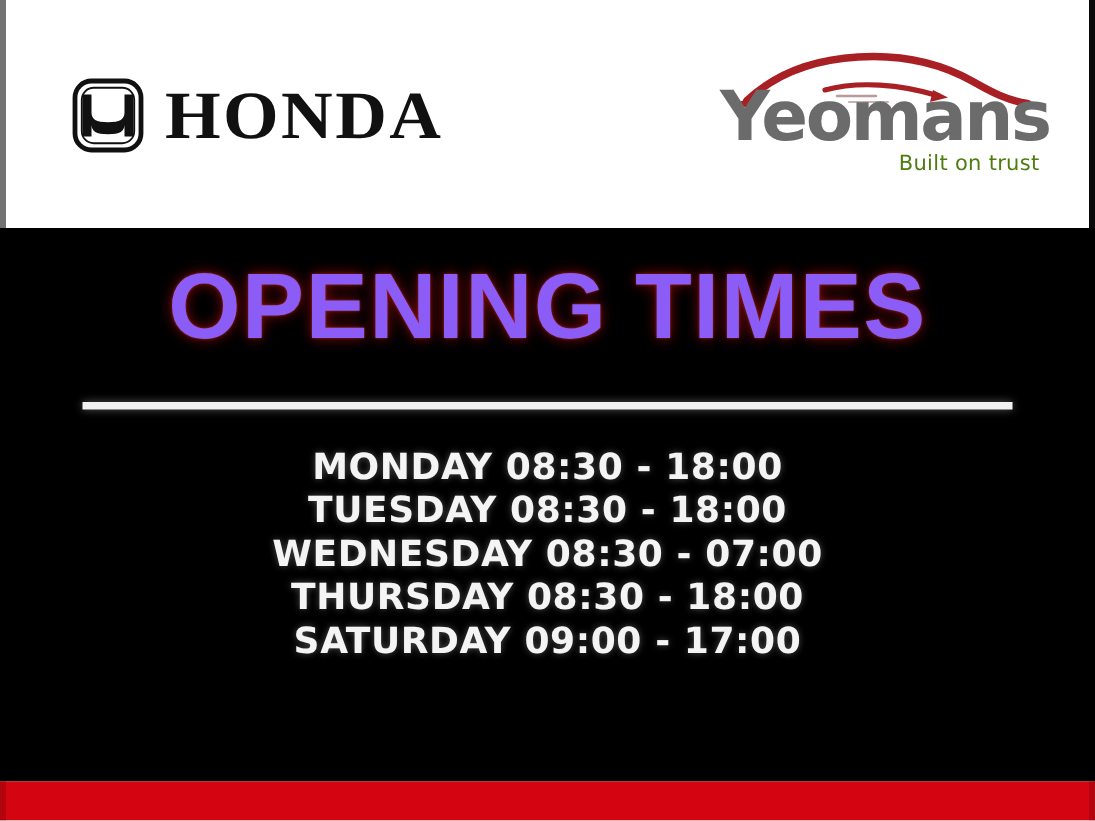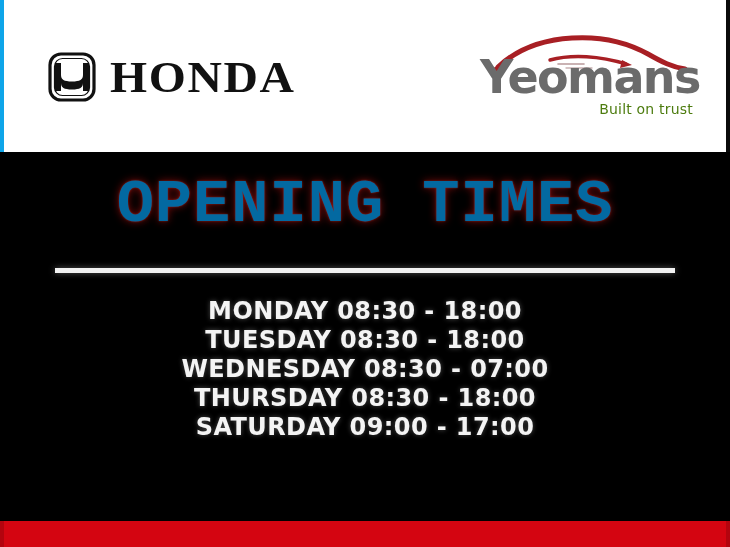--- a/index.html
+++ b/index.html
@@ -22,21 +22,21 @@
 
   
   .header-band {
     position: absolute;
     left: 0;
     top: 0;
     width: 730px;
     height: 152px;
     background: #ffffff;
     box-sizing: border-box;
-    border-left: 4px solid #0ea5e9;
+    border-left: 4px solid #737373;
     border-right: 4px solid #0a0a0a;
   }
 
   
   .honda-lockup {
     position: absolute;
     left: 44px;
     top: 52px;
     display: flex;
     align-items: center;
@@ -111,26 +111,26 @@
     background: #000000;
     overflow: hidden;
   }
 
   .headline {
     position: absolute;
     left: 0;
     top: 22px;
     width: 730px;
     text-align: center;
-    font-family: Liberation Mono, monospace;
+    font-family: Liberation Sans, sans-serif;
     font-weight: bold;
     font-size: 62px;
     line-height: 1;
     letter-spacing: 1px;
-    color: #0369a1;
+    color: #8b5cf6;
     white-space: nowrap;
     text-shadow: 0 0 9px rgba(220, 20, 20, 0.55), 0 0 2px rgba(255, 80, 60, 0.5);
   }
 
   .divider {
     position: absolute;
     left: 55px;
     top: 116px;
     width: 620px;
     height: 5px;

